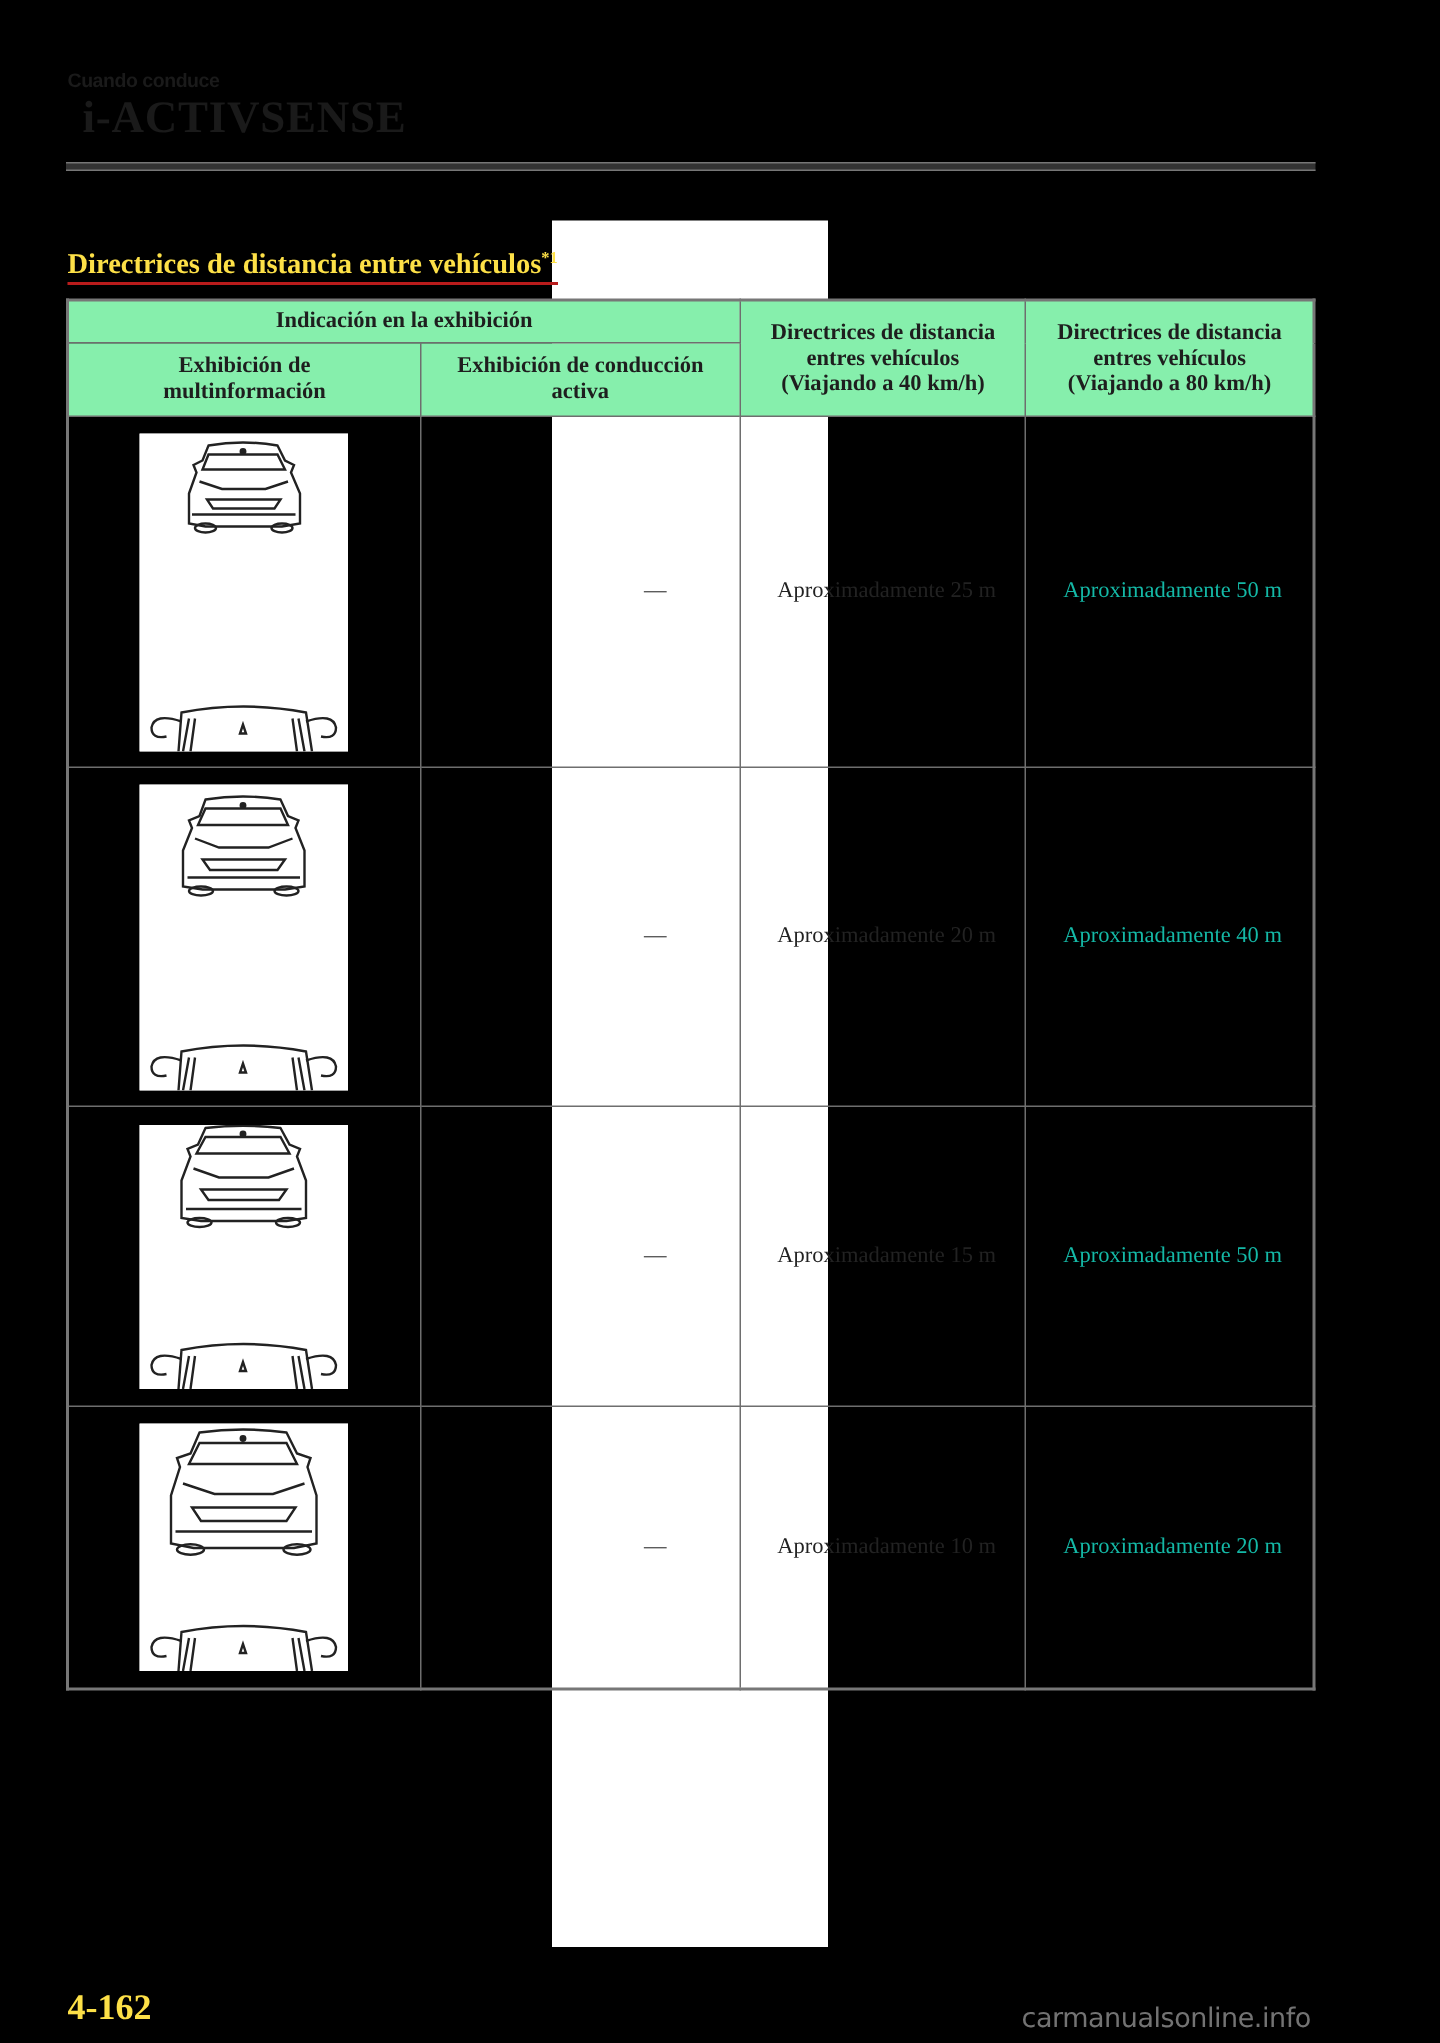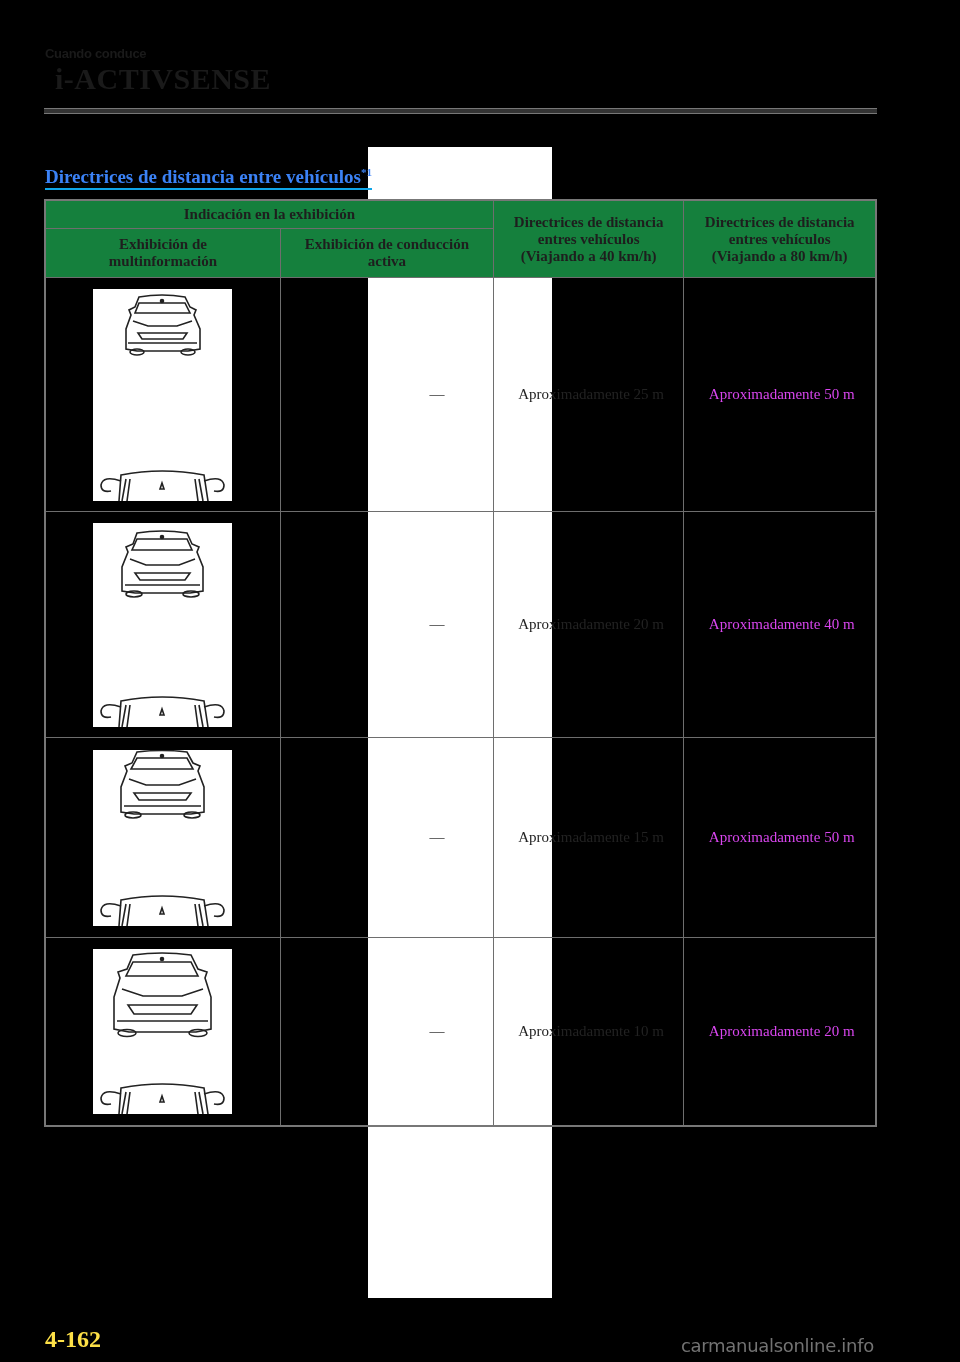--- a/index.html
+++ b/index.html
@@ -4,40 +4,40 @@
   <style>
     html, body { margin: 0; padding: 0; }
     body {
       width: 960px; height: 1362px; background: #000; position: relative; overflow: hidden;
       font-family: "Liberation Serif", serif; color: #1a1a1a;
     }
     .strip { position: absolute; left: 368px; top: 147px; width: 184px; height: 1151px; background: #fff; z-index: 0; }
     .chapter { position: absolute; left: 45px; top: 46px; font-size: 13px; font-weight: bold; color: #1a1a1a; font-family: Liberation Sans, sans-serif; letter-spacing: -0.3px; }
     .section-title { position: absolute; left: 45px; top: 62px; font-size: 30px; font-weight: bold; color: #1a1a1a; letter-spacing: 0.5px; margin-left: 10px; }
     .rule { position: absolute; left: 44px; top: 108px; width: 833px; height: 6px; background: #333; border-top: 1px solid #777; border-bottom: 1px solid #777; box-sizing: border-box; }
-    .heading { position: absolute; left: 45px; top: 162px; font-size: 19px; font-weight: bold; color: #3b82f6; border-bottom: 2px solid #0ea5e9; line-height: 20px; padding-bottom: 1px; z-index: 2; }
+    .heading { position: absolute; left: 45px; top: 162px; font-size: 19px; font-weight: bold; color: #fde047; border-bottom: 2px solid #b91c1c; line-height: 20px; padding-bottom: 1px; z-index: 2; }
     .heading sup { font-size: 11px; }
     table.guide {
       position: absolute; left: 44px; top: 199px; width: 833px; border-collapse: collapse; z-index: 1;
       border: 2px solid #777;
     }
     table.guide th, table.guide td { border: 1.5px solid #6e6e6e; padding: 0; text-align: center; vertical-align: middle; }
     table.guide th {
-      background: #15803d; color: #1e1e1e; font-weight: bold; font-size: 15px; line-height: 17px;
+      background: #86efac; color: #1e1e1e; font-weight: bold; font-size: 15px; line-height: 17px;
     }
     th.h-top { height: 27px; }
     th.h-sub { height: 48px; }
     td { background: transparent; font-size: 15px; color: #222; }
     td.img-cell { width: 235px; }
     td.col2 { width: 213px; text-align: left; }
     td.col3 { width: 190px; text-align: left; }
     td.col4 { width: 191px; text-align: left; }
     .dash { display: inline-block; margin-left: 100px; font-size: 15px; color: #333; }
     .approx { padding-left: 5px; white-space: nowrap; }
-    .approx4 { padding-left: 4px; white-space: nowrap; color: #d946ef; }
+    .approx4 { padding-left: 4px; white-space: nowrap; color: #14b8a6; }
     .display-img { display: block; margin: 0 auto; width: 139px; background: #fff; position: relative; }
     .row1 td { height: 233px; }
     .row2 td { height: 225px; }
     .row3 td { height: 199px; }
     .row4 td { height: 187px; }
     .page-num { position: absolute; left: 45px; top: 1326px; font-size: 24px; font-weight: bold; color: #fde047; }
     .watermark { position: absolute; left: 681px; top: 1335px; font-size: 18px; color: #737373; font-family: "DejaVu Sans", sans-serif; letter-spacing: -0.3px; }
   </style>
 </head>
 <body>

